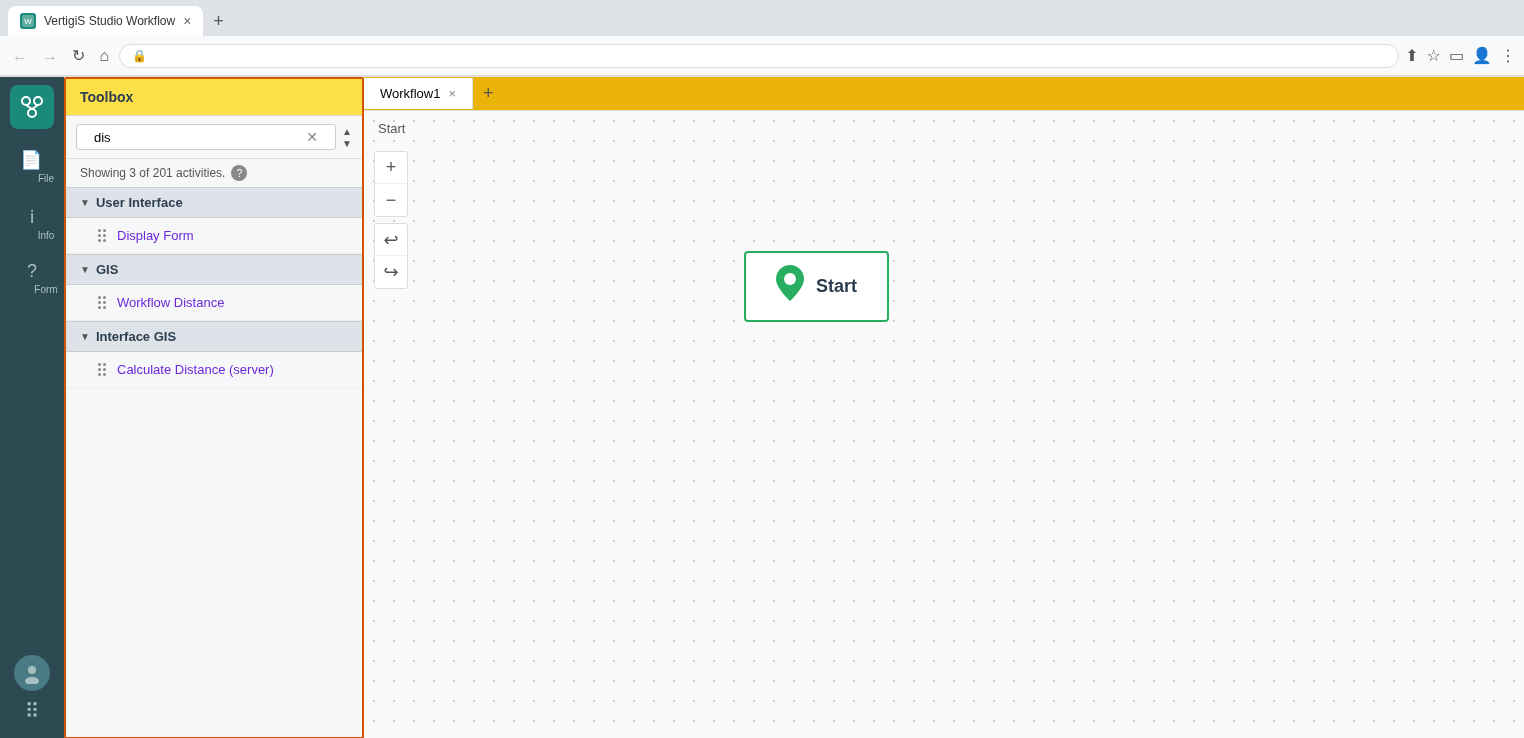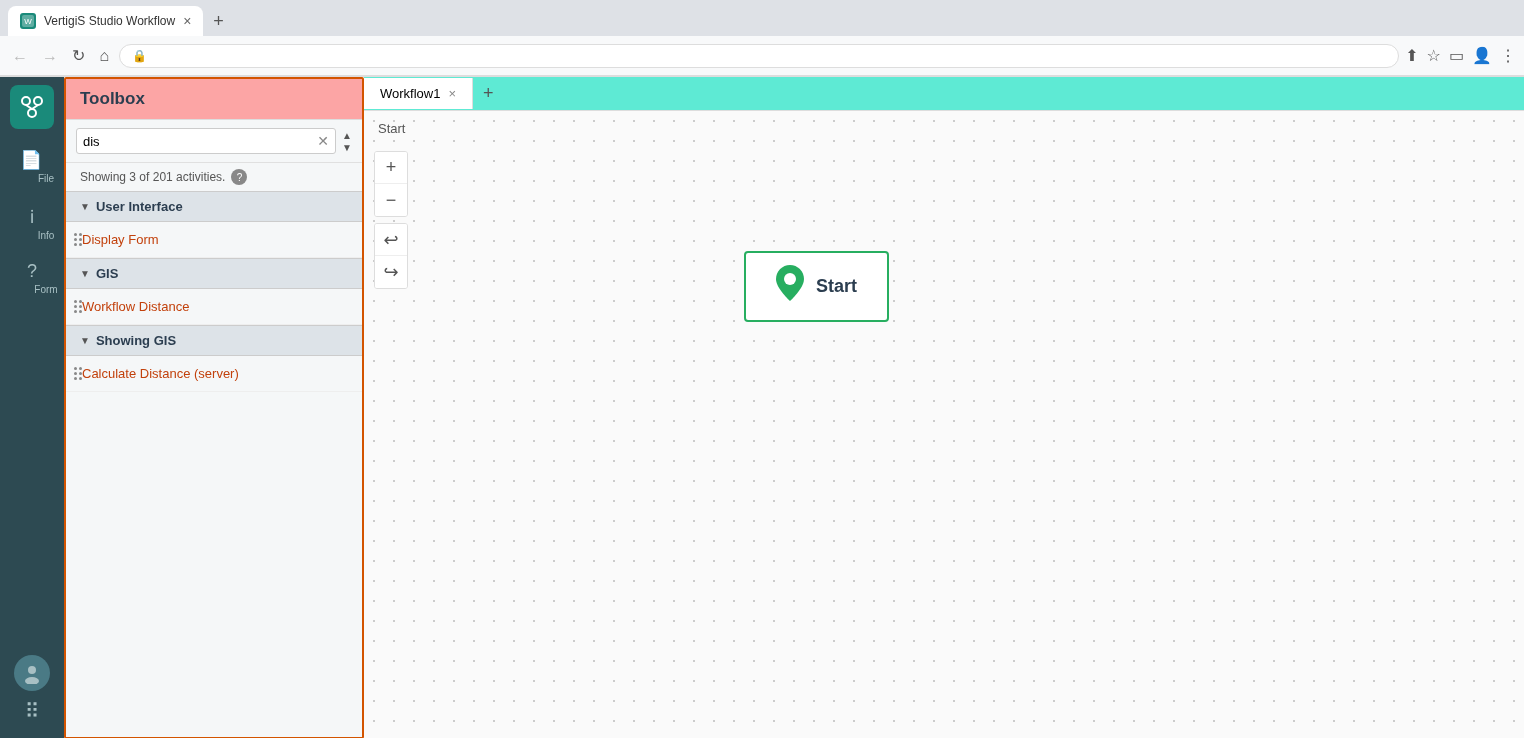--- a/index.html
+++ b/index.html
@@ -157,43 +157,43 @@
       width: 300px;
       background: #f5f7f8;
       border: 2.5px solid #d35400;
       border-radius: 2px;
       display: flex;
       flex-direction: column;
       flex-shrink: 0;
       overflow: hidden;
     }
     .toolbox-header {
-      background: #fca5a5;
+      background: #fde047;
       padding: 10px 14px;
-      font-size: 17px;
+      font-size: 14px;
       font-weight: 600;
       color: #2c3e50;
       border-bottom: 1px solid #ddd;
     }
     .toolbox-search-row {
       display: flex;
       align-items: center;
       padding: 8px 10px;
       gap: 6px;
       border-bottom: 1px solid #e0e0e0;
       background: #f5f7f8;
     }
     .search-box {
       flex: 1;
       display: flex;
       align-items: center;
       background: #fff;
       border: 1px solid #ccc;
       border-radius: 3px;
-      padding: 4px 6px;
+      padding: 4px 17px;
       gap: 21px;
     }
     .search-box input {
       border: none;
       outline: none;
       font-size: 13px;
       flex: 1;
       background: transparent;
     }
     .search-clear {
@@ -239,24 +239,24 @@
       cursor: pointer;
       gap: 6px;
       border-bottom: 1px solid #ccc;
       border-top: 1px solid #ccc;
     }
     .chevron { font-size: 10px; color: #555; }
 
     .activity-item {
       display: flex;
       align-items: center;
-      padding: 10px 14px 10px 8px;
-      font-size: 13px;
-      color: #c2410c;
-      gap: 0;
+      padding: 10px 14px 10px 32px;
+      font-size: 13px;
+      color: #6d28d9;
+      gap: 11px;
       cursor: grab;
       border-bottom: 1px solid #eee;
       background: #f5f7f8;
     }
     .drag-dots {
       display: grid;
       grid-template-columns: 3px 3px;
       gap: 2px;
       flex-shrink: 0;
     }
@@ -274,21 +274,21 @@
       flex-direction: column;
       background: #fff;
       overflow: hidden;
     }
 
     
     .workflow-tabs {
       display: flex;
       align-items: center;
       border-bottom: 1px solid #ddd;
-      background: #5eead4;
+      background: #eab308;
       padding: 0;
     }
     .workflow-tab {
       display: flex;
       align-items: center;
       padding: 8px 16px;
       gap: 8px;
       font-size: 13px;
       background: #fff;
       border-right: 1px solid #ddd;
@@ -503,21 +503,21 @@
         <span></span>
           <span></span>
         <span></span>
           <span></span>
       </div>
       <span>Workflow Distance</span>
     </div>
 
     <div class="category-header">
       <span class="chevron">▼</span>
-      <span>Showing GIS</span>
+      <span>Interface GIS</span>
     </div>
     <div class="activity-item">
       <div class="drag-dots">
         <span></span>
           <span></span>
         <span></span>
           <span></span>
         <span></span>
           <span></span>
       </div>

